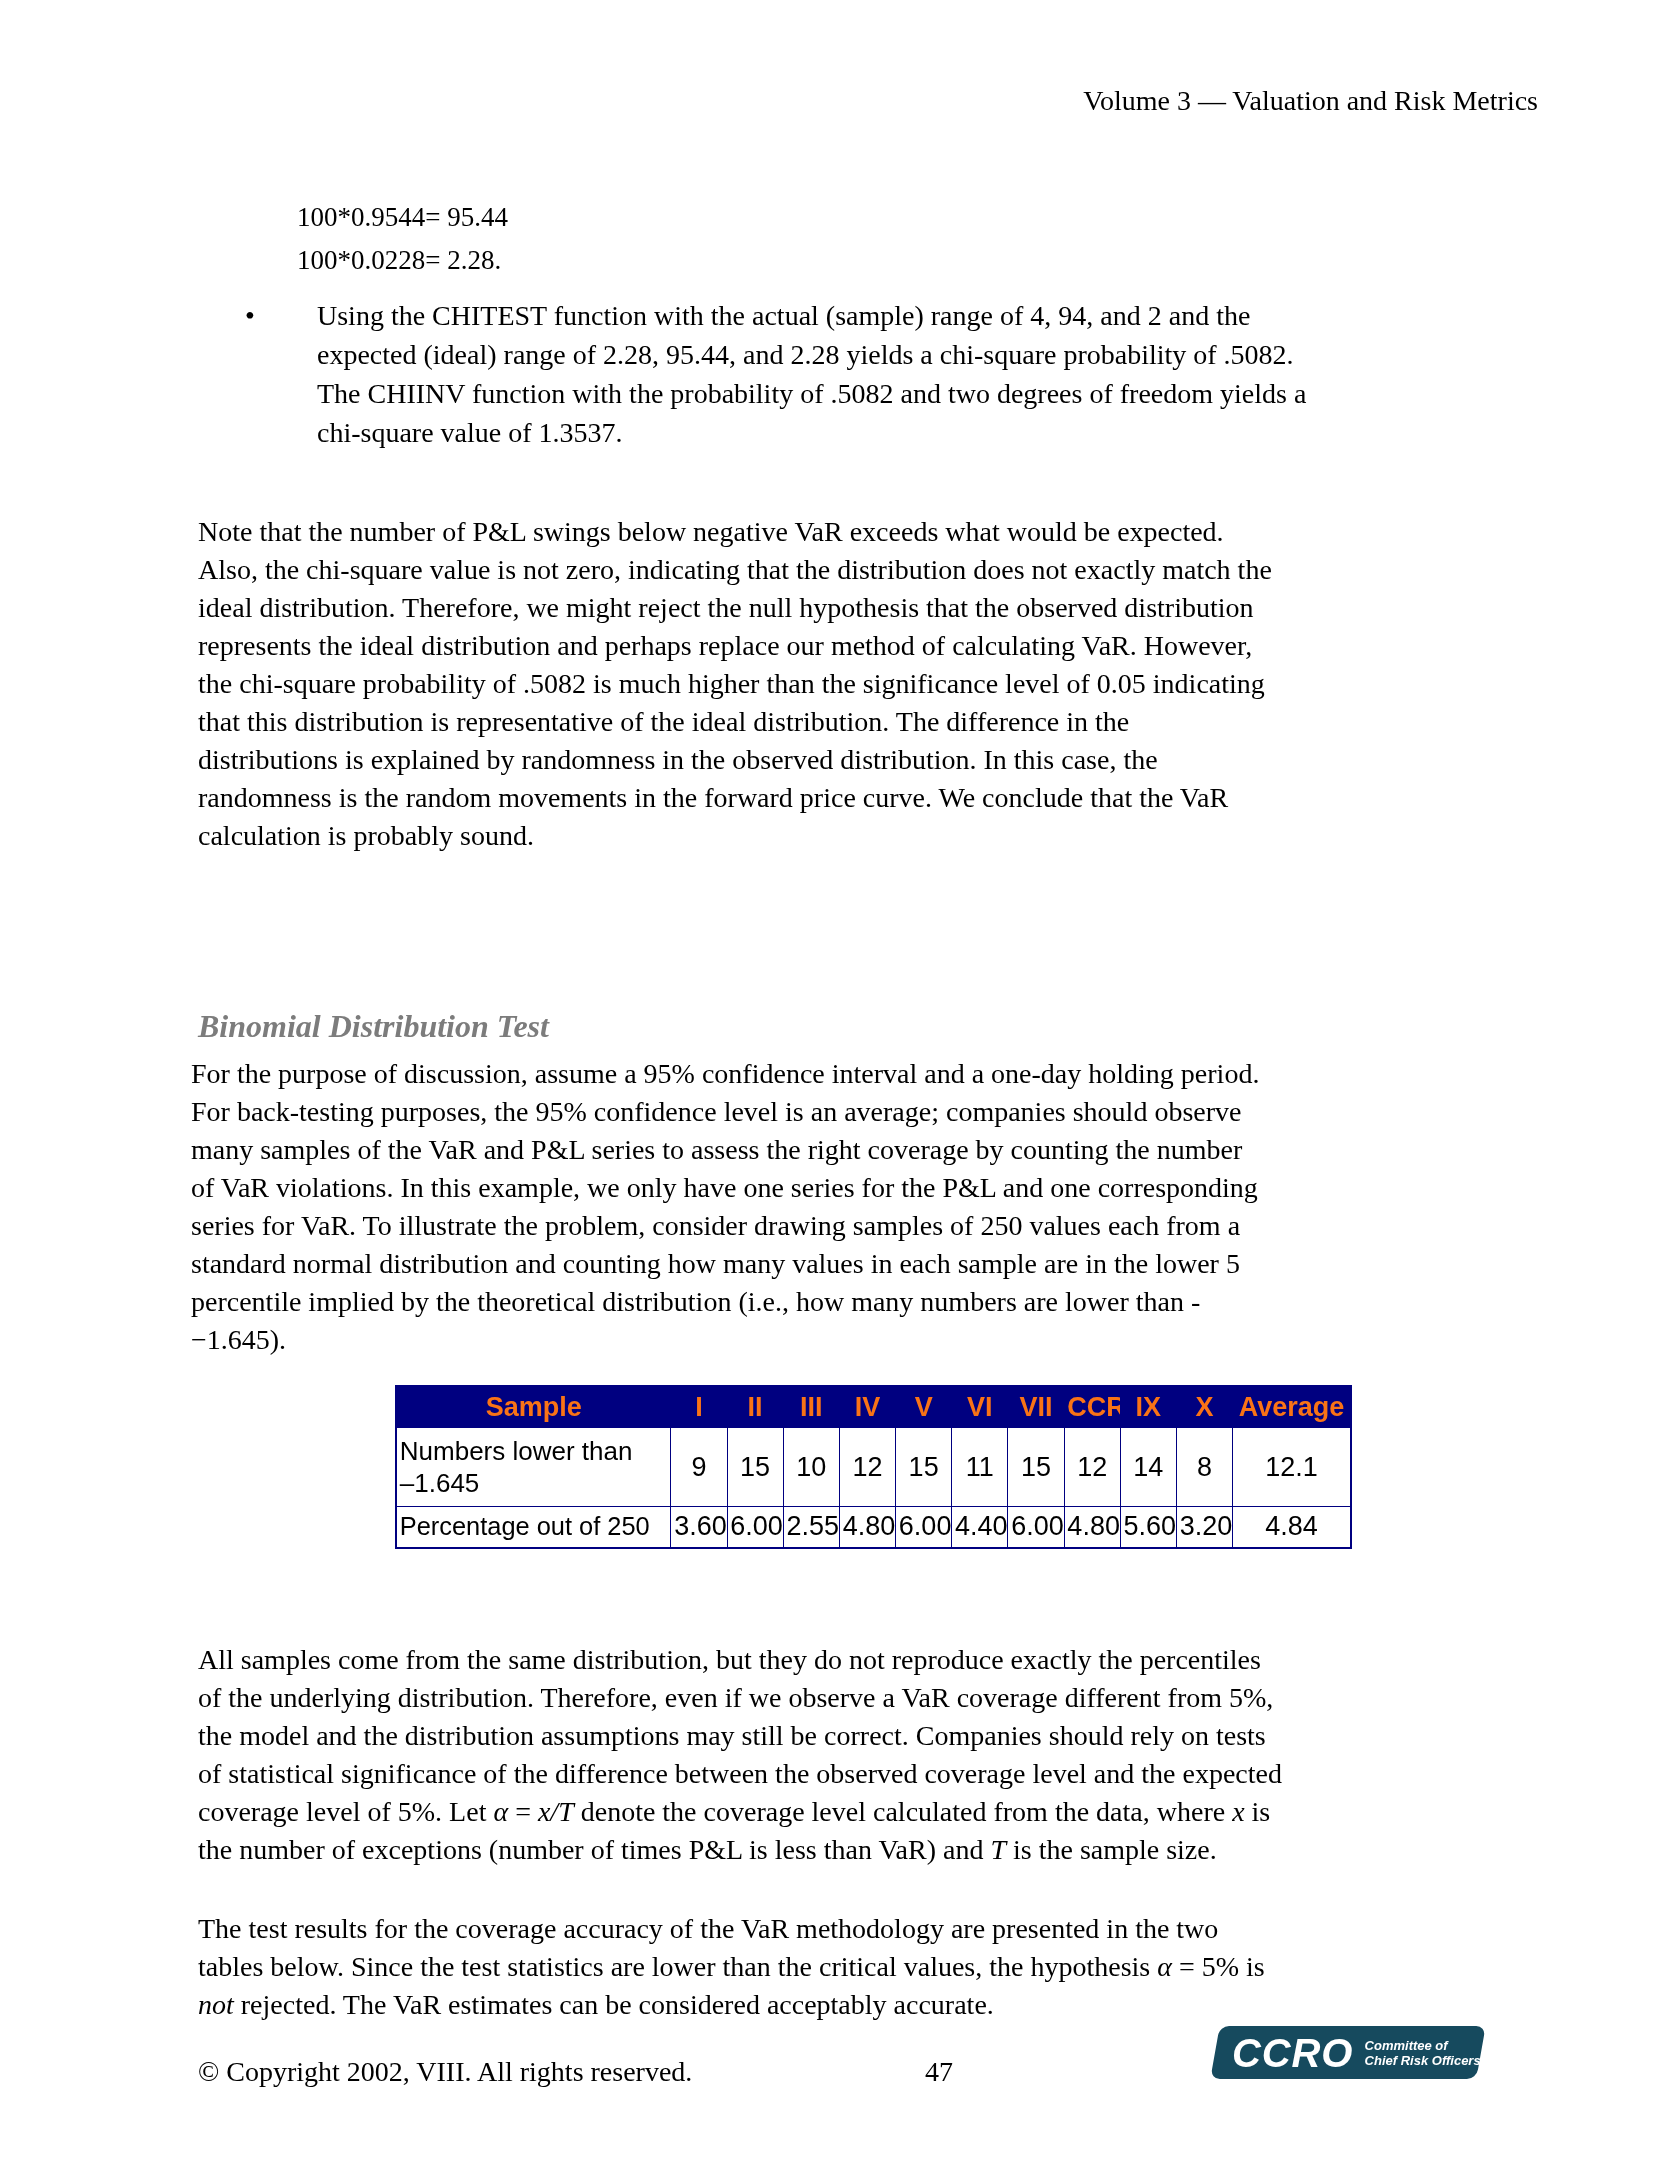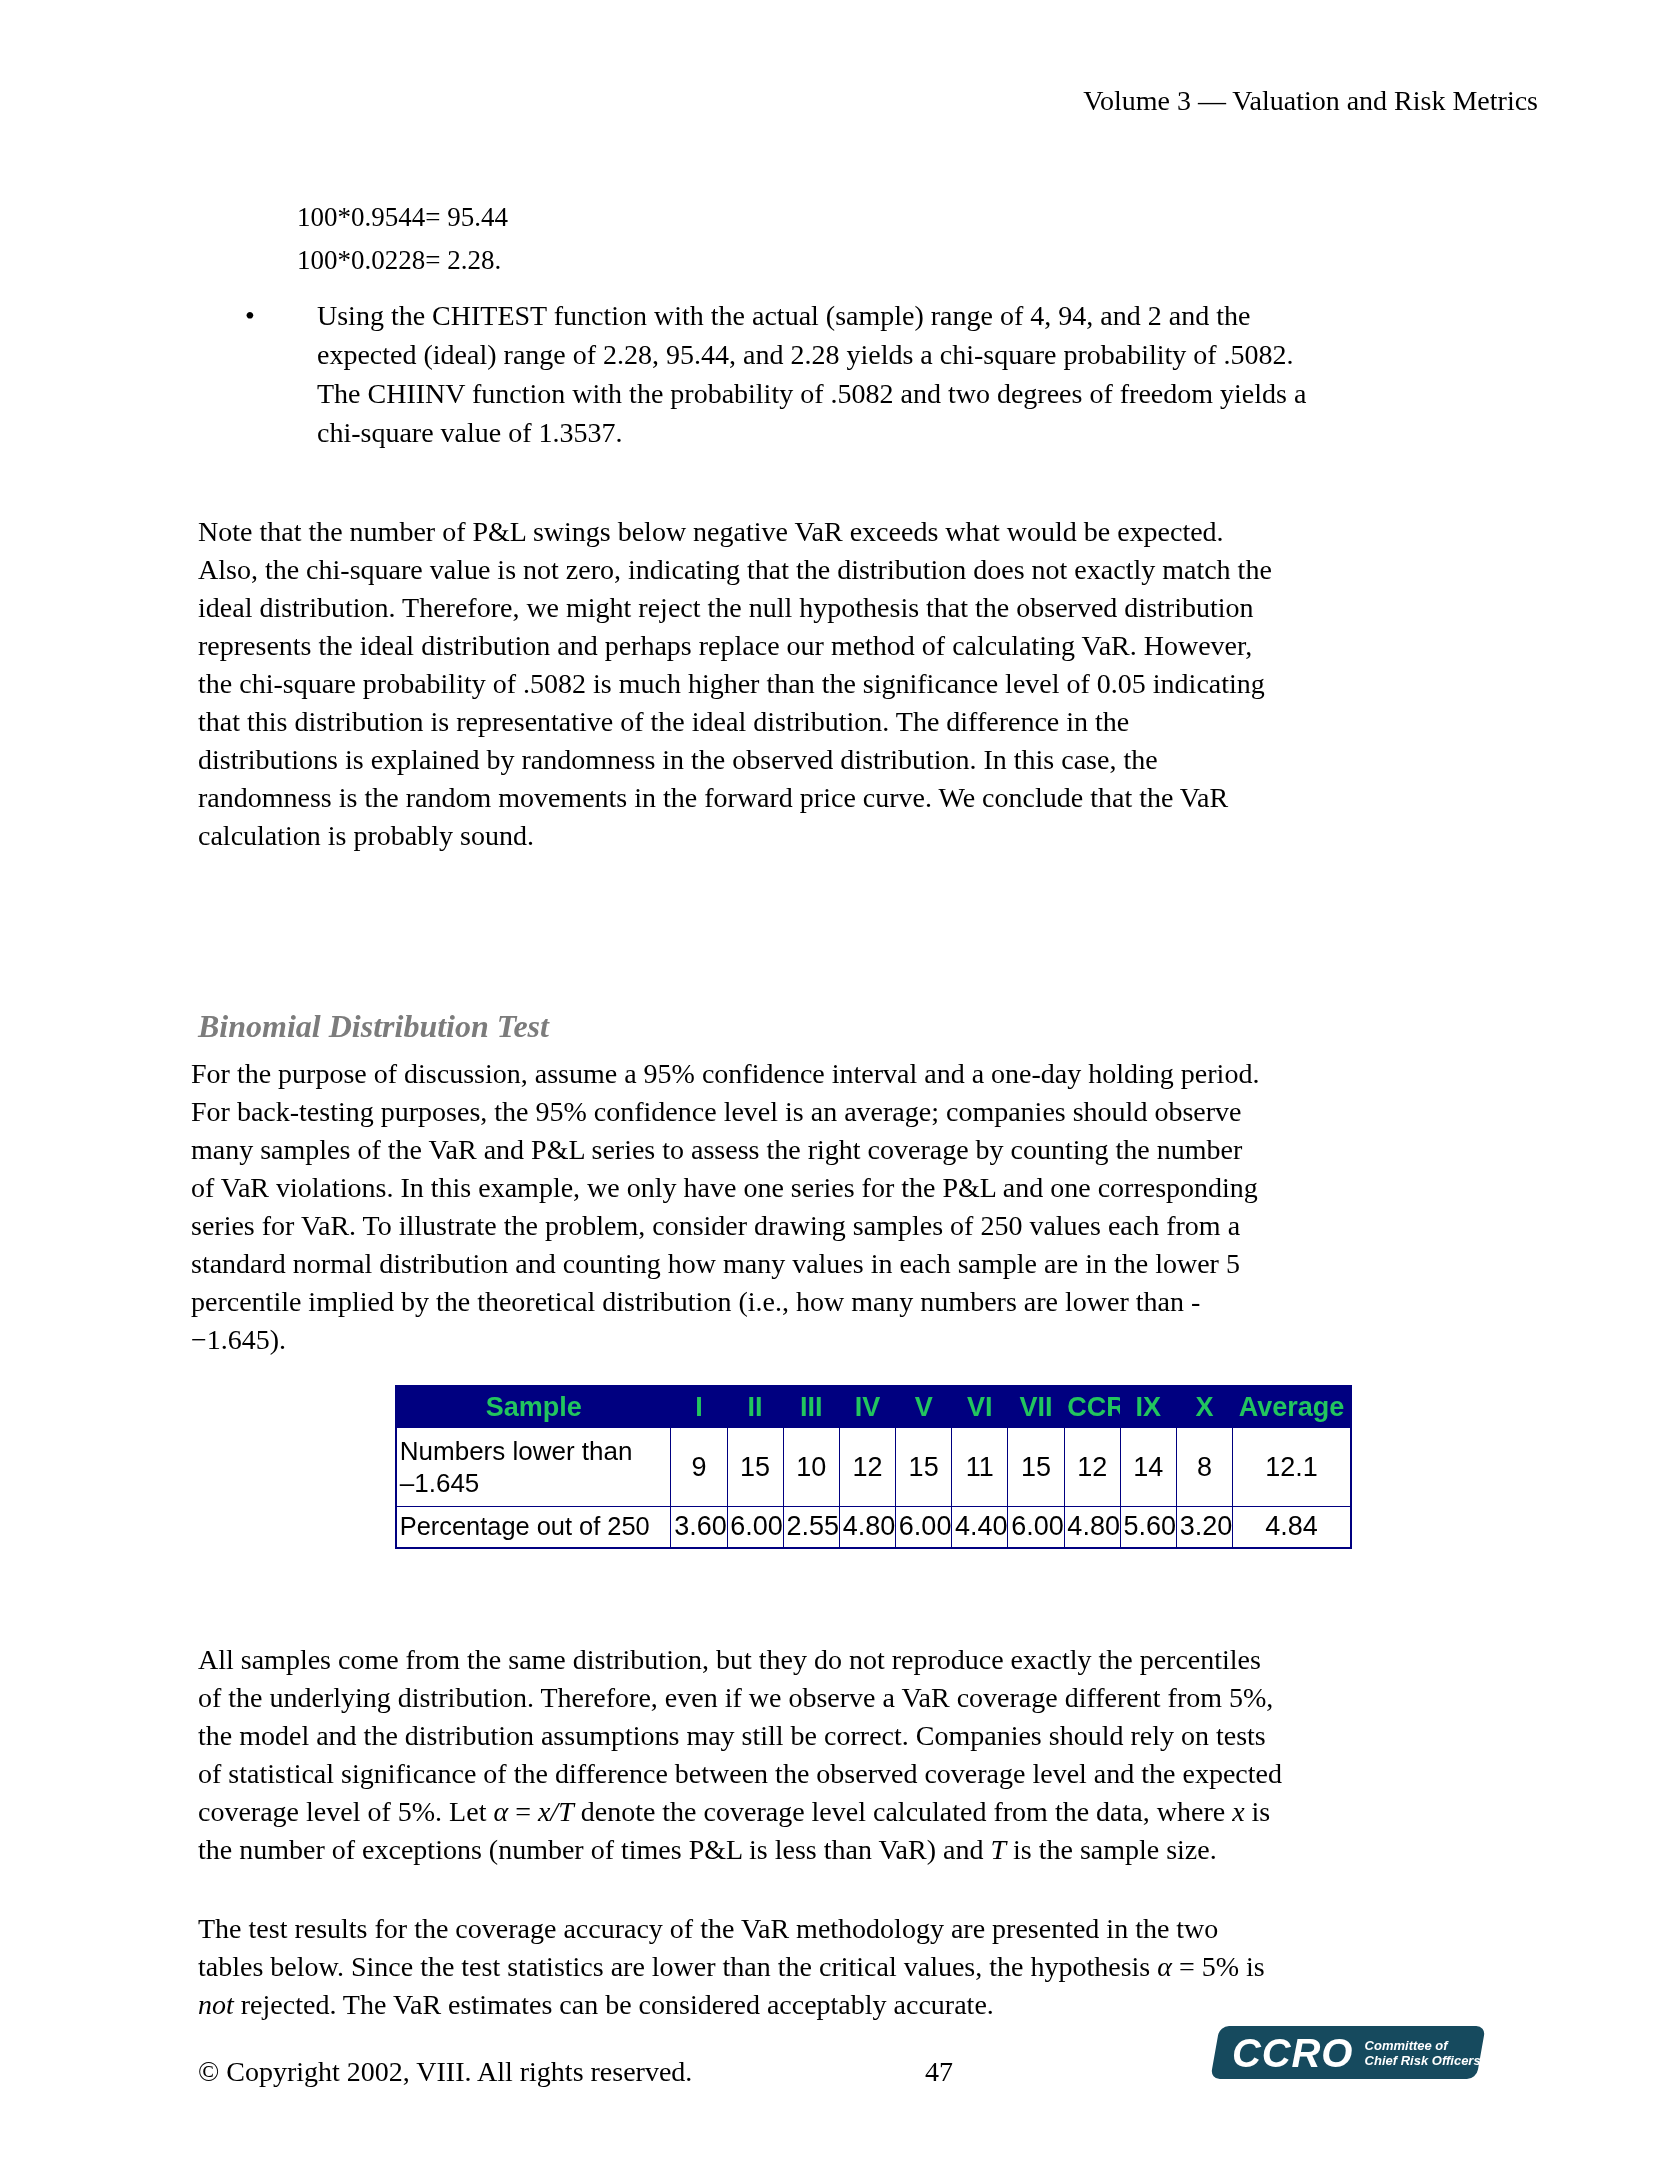--- a/index.html
+++ b/index.html
@@ -17,21 +17,21 @@
                    color:var(--heading-gray,#7C7C7C);}
   .para-purpose{left:191px;top:1055px;width:1412px;}
   .para-samples{left:198px;top:1603px;width:1412px;}
   .para-results{left:198px;top:1872px;width:1412px;}
   .it{font-style:italic;}
   .table-wrap{left:395px;top:1385px;}
   table.data{border-collapse:collapse;table-layout:fixed;width:957px;
              font-family:"Liberation Sans","DejaVu Sans",sans-serif;
              border:2.8px solid var(--navy,#000080);}
   table.data th, table.data td{border:1.9px solid var(--navy,#000080);padding:0 2.8px;overflow:hidden;}
-  table.data thead th{background:var(--navy,#000080);color:#22c55e;font-weight:bold;font-size:27px;
+  table.data thead th{background:var(--navy,#000080);color:#f97316;font-weight:bold;font-size:27px;
                       height:40px;text-align:center;vertical-align:middle;}
   td.num{font-size:27px;text-align:center;vertical-align:middle;}
   td.rowlabel{font-size:26px;text-align:left;vertical-align:middle;white-space:pre-line;line-height:32px;}
   td.rowlabel2{font-size:25.4px;text-align:left;vertical-align:middle;white-space:nowrap;}
   tr.r1{height:79px;} tr.r2{height:41px;}
   .footer-copyright{left:198px;top:2056px;font-size:28px;}
   .footer-page{left:925px;top:2056px;font-size:28px;}
   .logo{left:1215px;top:2026px;width:266px;height:53px;background:var(--logo-teal,#164A5E);
         border-radius:9.4px;transform:skewX(-10deg);display:flex;align-items:center;}
   .logo-inner{transform:skewX(10deg);display:flex;align-items:center;gap:11.3px;padding-left:17px;}

